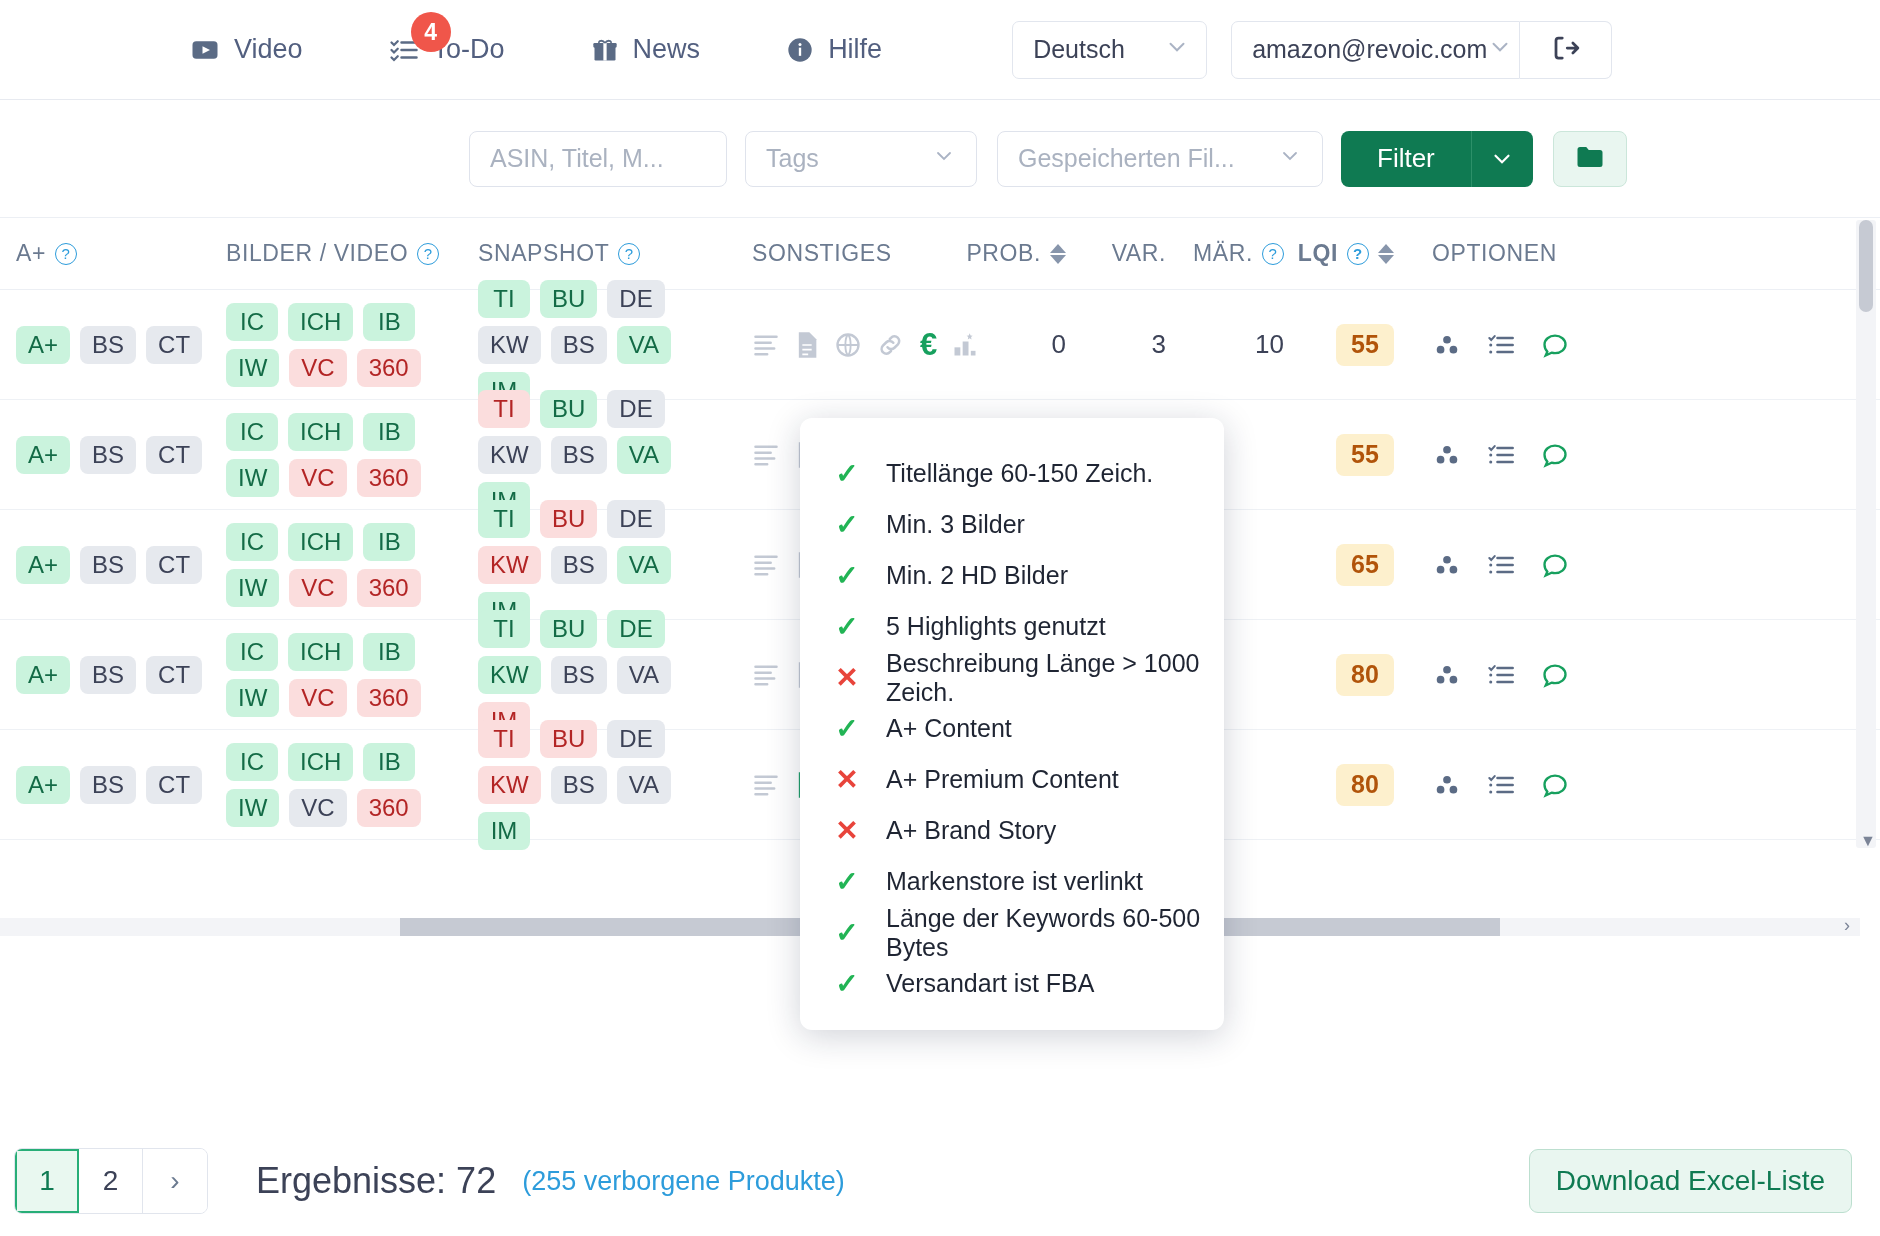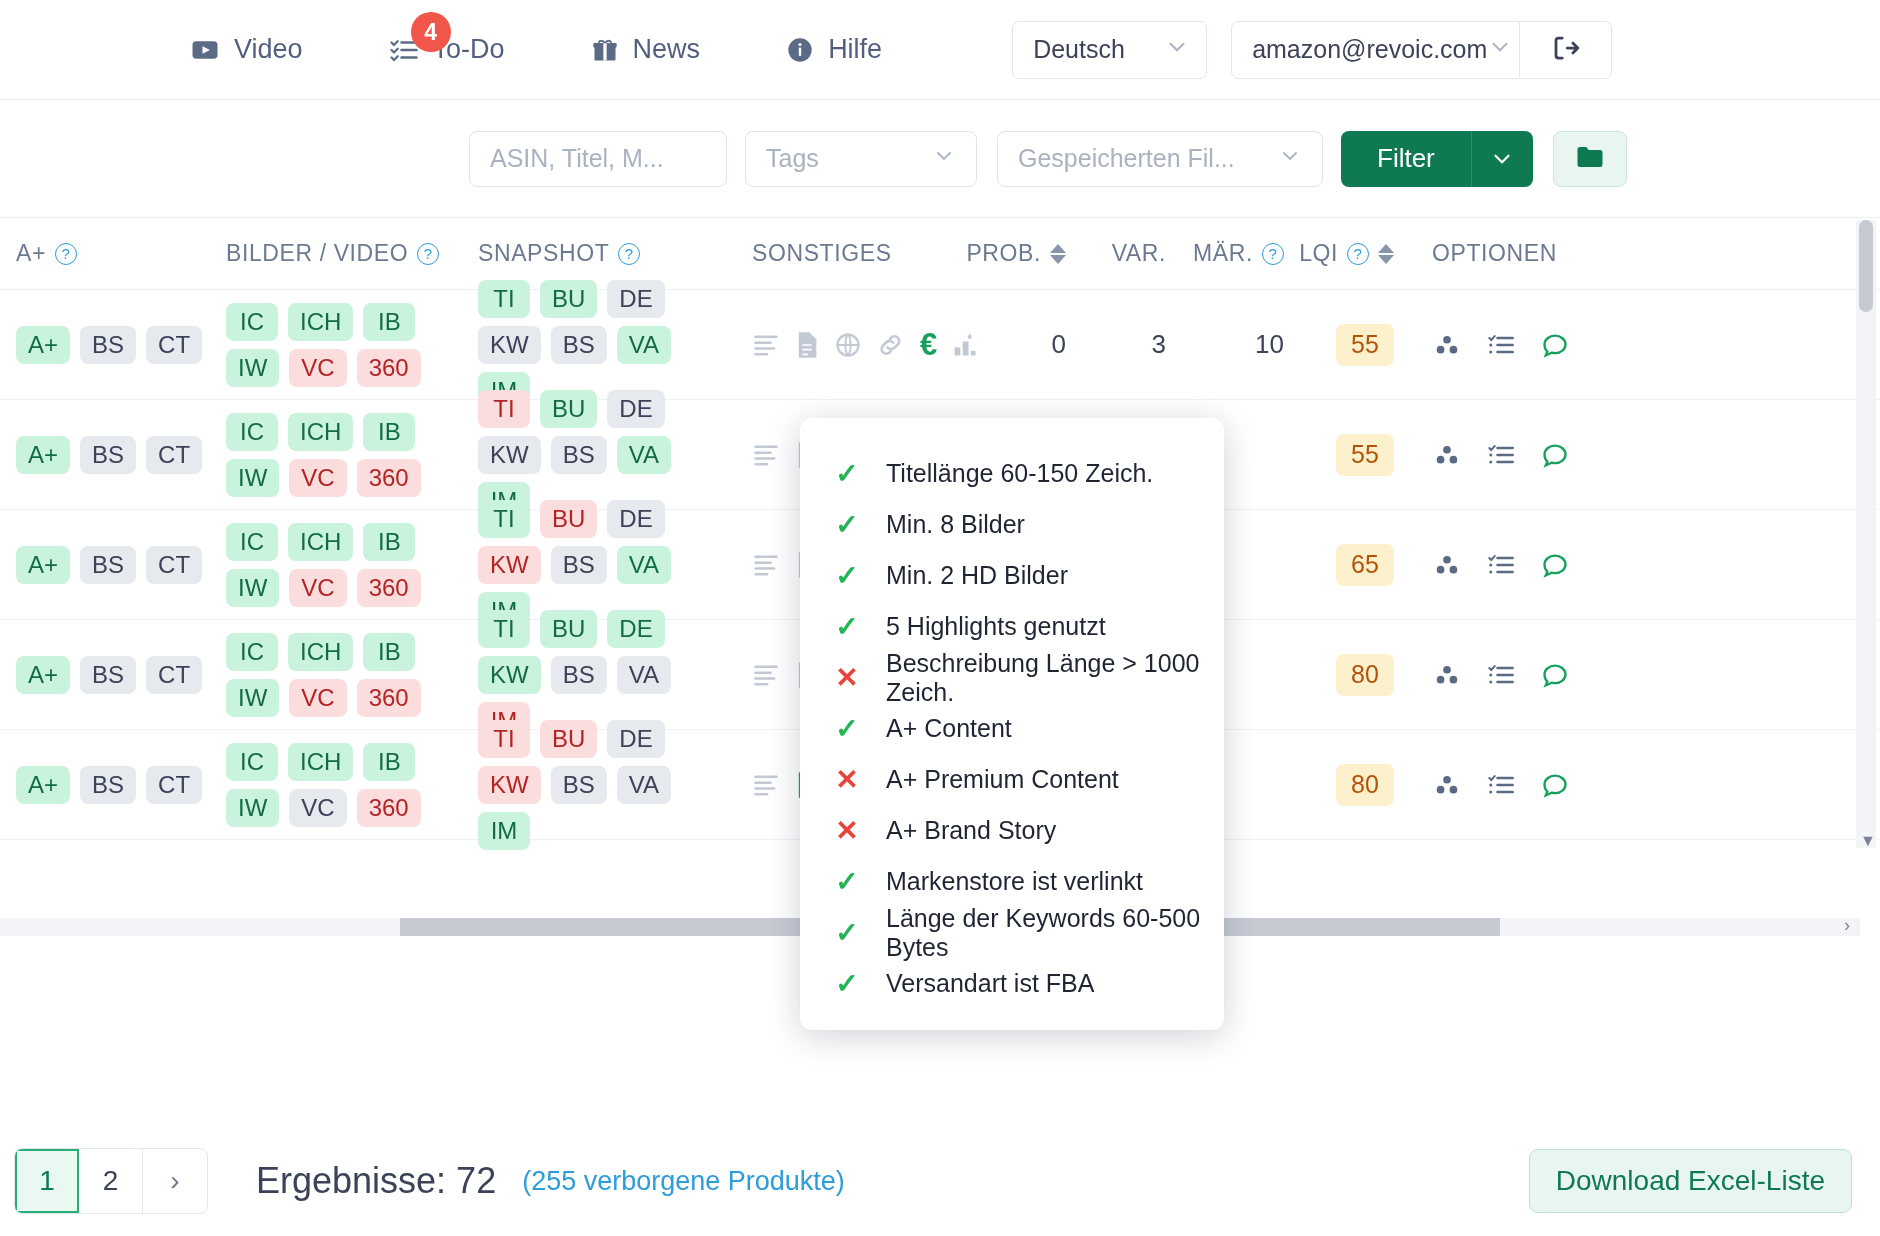--- a/index.html
+++ b/index.html
@@ -127,21 +127,21 @@
   .sorter i.up { border-bottom: 9px solid #8795ab; }
   .sorter i.dn { border-top: 9px solid #8795ab; }
 
   .c-ap    { width: 226px; padding-left: 16px; }
   .c-bild  { width: 252px; }
   .c-snap  { width: 274px; }
   .c-sons  { width: 204px; }
   .c-prob  { width: 110px; justify-content: flex-end; }
   .c-var   { width: 100px; justify-content: flex-end; }
   .c-maer  { width: 118px; justify-content: flex-end; }
-  .c-lqi   { width: 110px; justify-content: flex-end; }
+  .c-lqi   { width: 110px; justify-content: flex-end; font-weight: bold; }
   .c-opt   { width: 260px; padding-left: 38px; }
 
   .row {
     display: flex; align-items: center;
     height: 110px; border-bottom: 1px solid #eef1f5;
   }
   .tagset { display: flex; flex-wrap: wrap; gap: 8px 10px; width: 190px; }
   .tagset.wide { width: 216px; }
   .tagset.snap { width: 250px; }
   .tag {
@@ -794,21 +794,21 @@
   </div>
 
   <div class="popup">
     <div id="popup-host">
         <div class="chk-row">
           <span class="mark ok">✓</span>
           <span>Titellänge 60-150 Zeich.</span>
         </div>
         <div class="chk-row">
           <span class="mark ok">✓</span>
-          <span>Min. 8 Bilder</span>
+          <span>Min. 3 Bilder</span>
         </div>
         <div class="chk-row">
           <span class="mark ok">✓</span>
           <span>Min. 2 HD Bilder</span>
         </div>
         <div class="chk-row">
           <span class="mark ok">✓</span>
           <span>5 Highlights genutzt</span>
         </div>
         <div class="chk-row">

